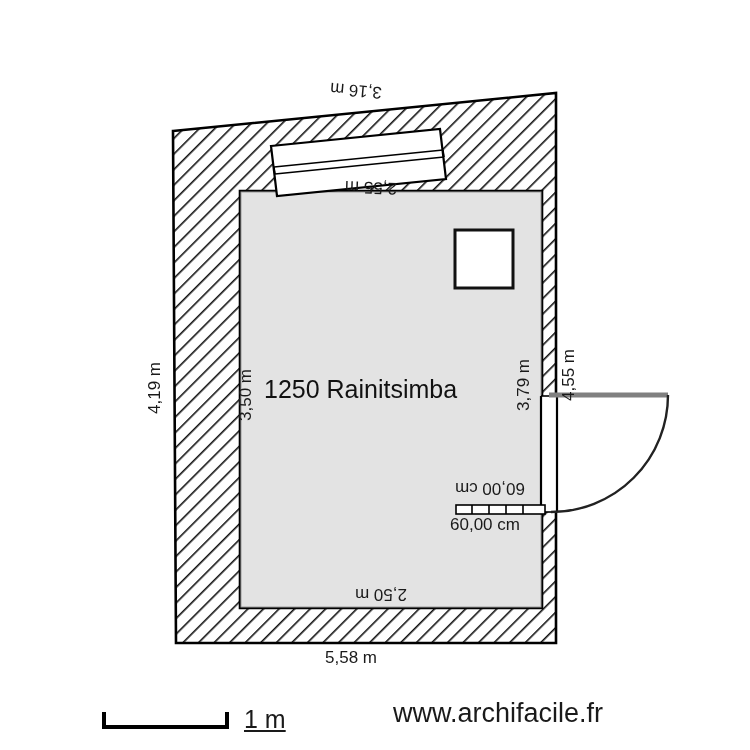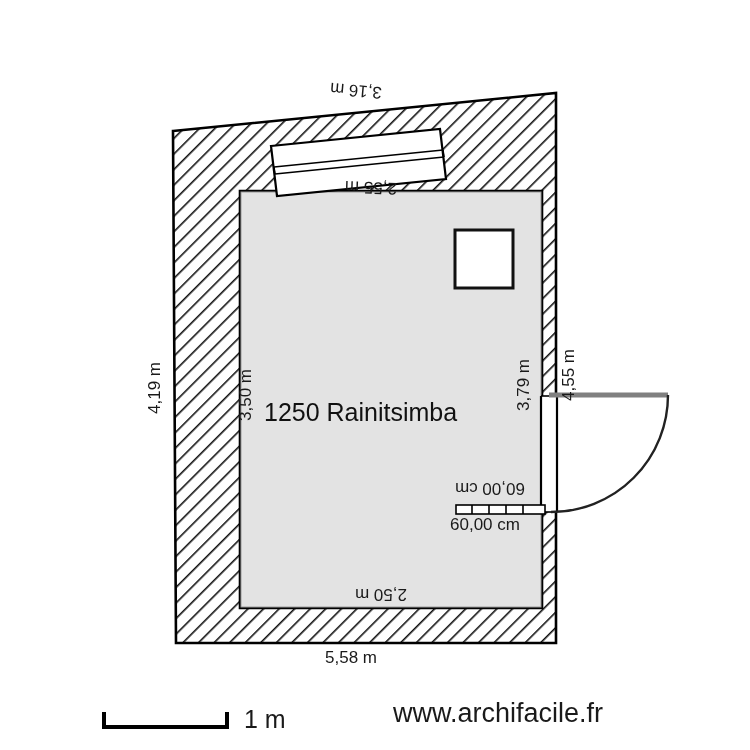--- a/index.html
+++ b/index.html
@@ -36,30 +36,30 @@
     white-space: nowrap;
     letter-spacing: 0px;
     transform-origin: 50% 50%;
   }
   .room-name {
     position: absolute;
     font-family: "Liberation Sans", sans-serif;
     font-size: 25px;
     color: #111111;
     white-space: nowrap;
-    margin-top: 23px;
   }
   .footer-text {
     position: absolute;
     font-family: "Liberation Sans", sans-serif;
     color: #1a1a1a;
     white-space: nowrap;
   }
   .scale-text {
     font-size: 25px;
+    text-decoration: underline;
   }
   .site-text {
     font-size: 27px;
   }
   .rot180 { transform: rotate(180deg); }
   .rot90  { transform: rotate(-90deg); }
 </style>
 </head>
 <body>
 

